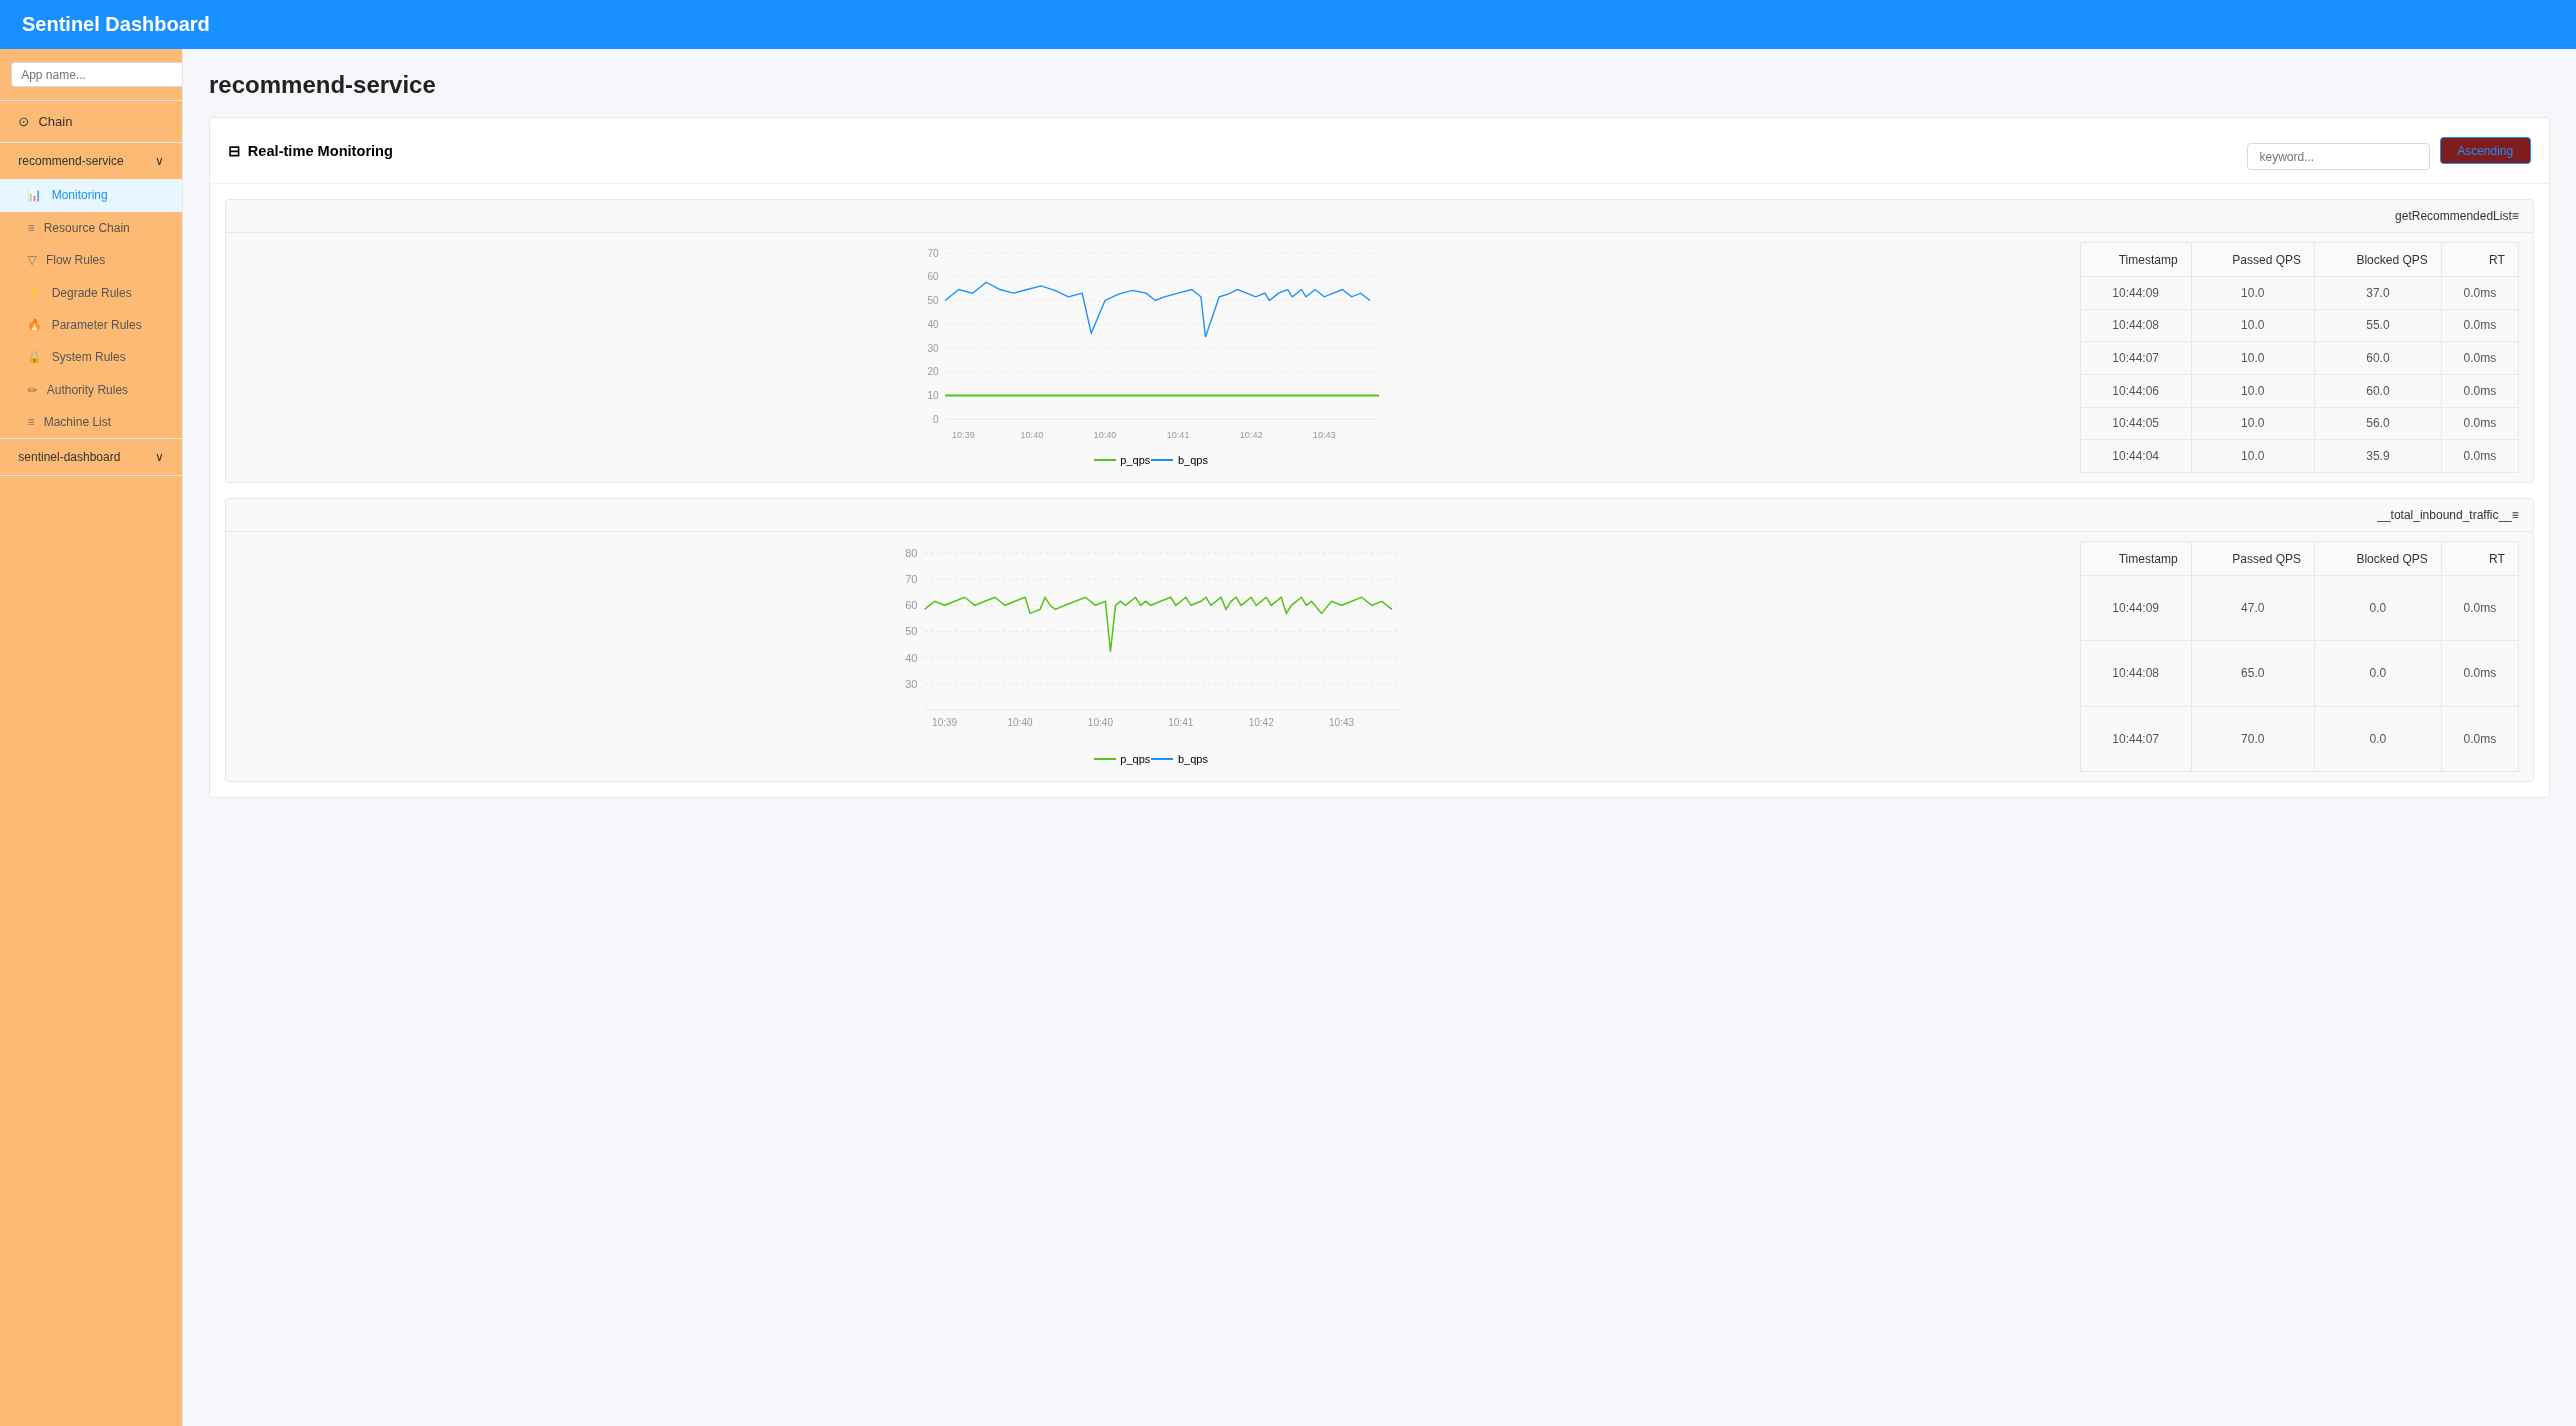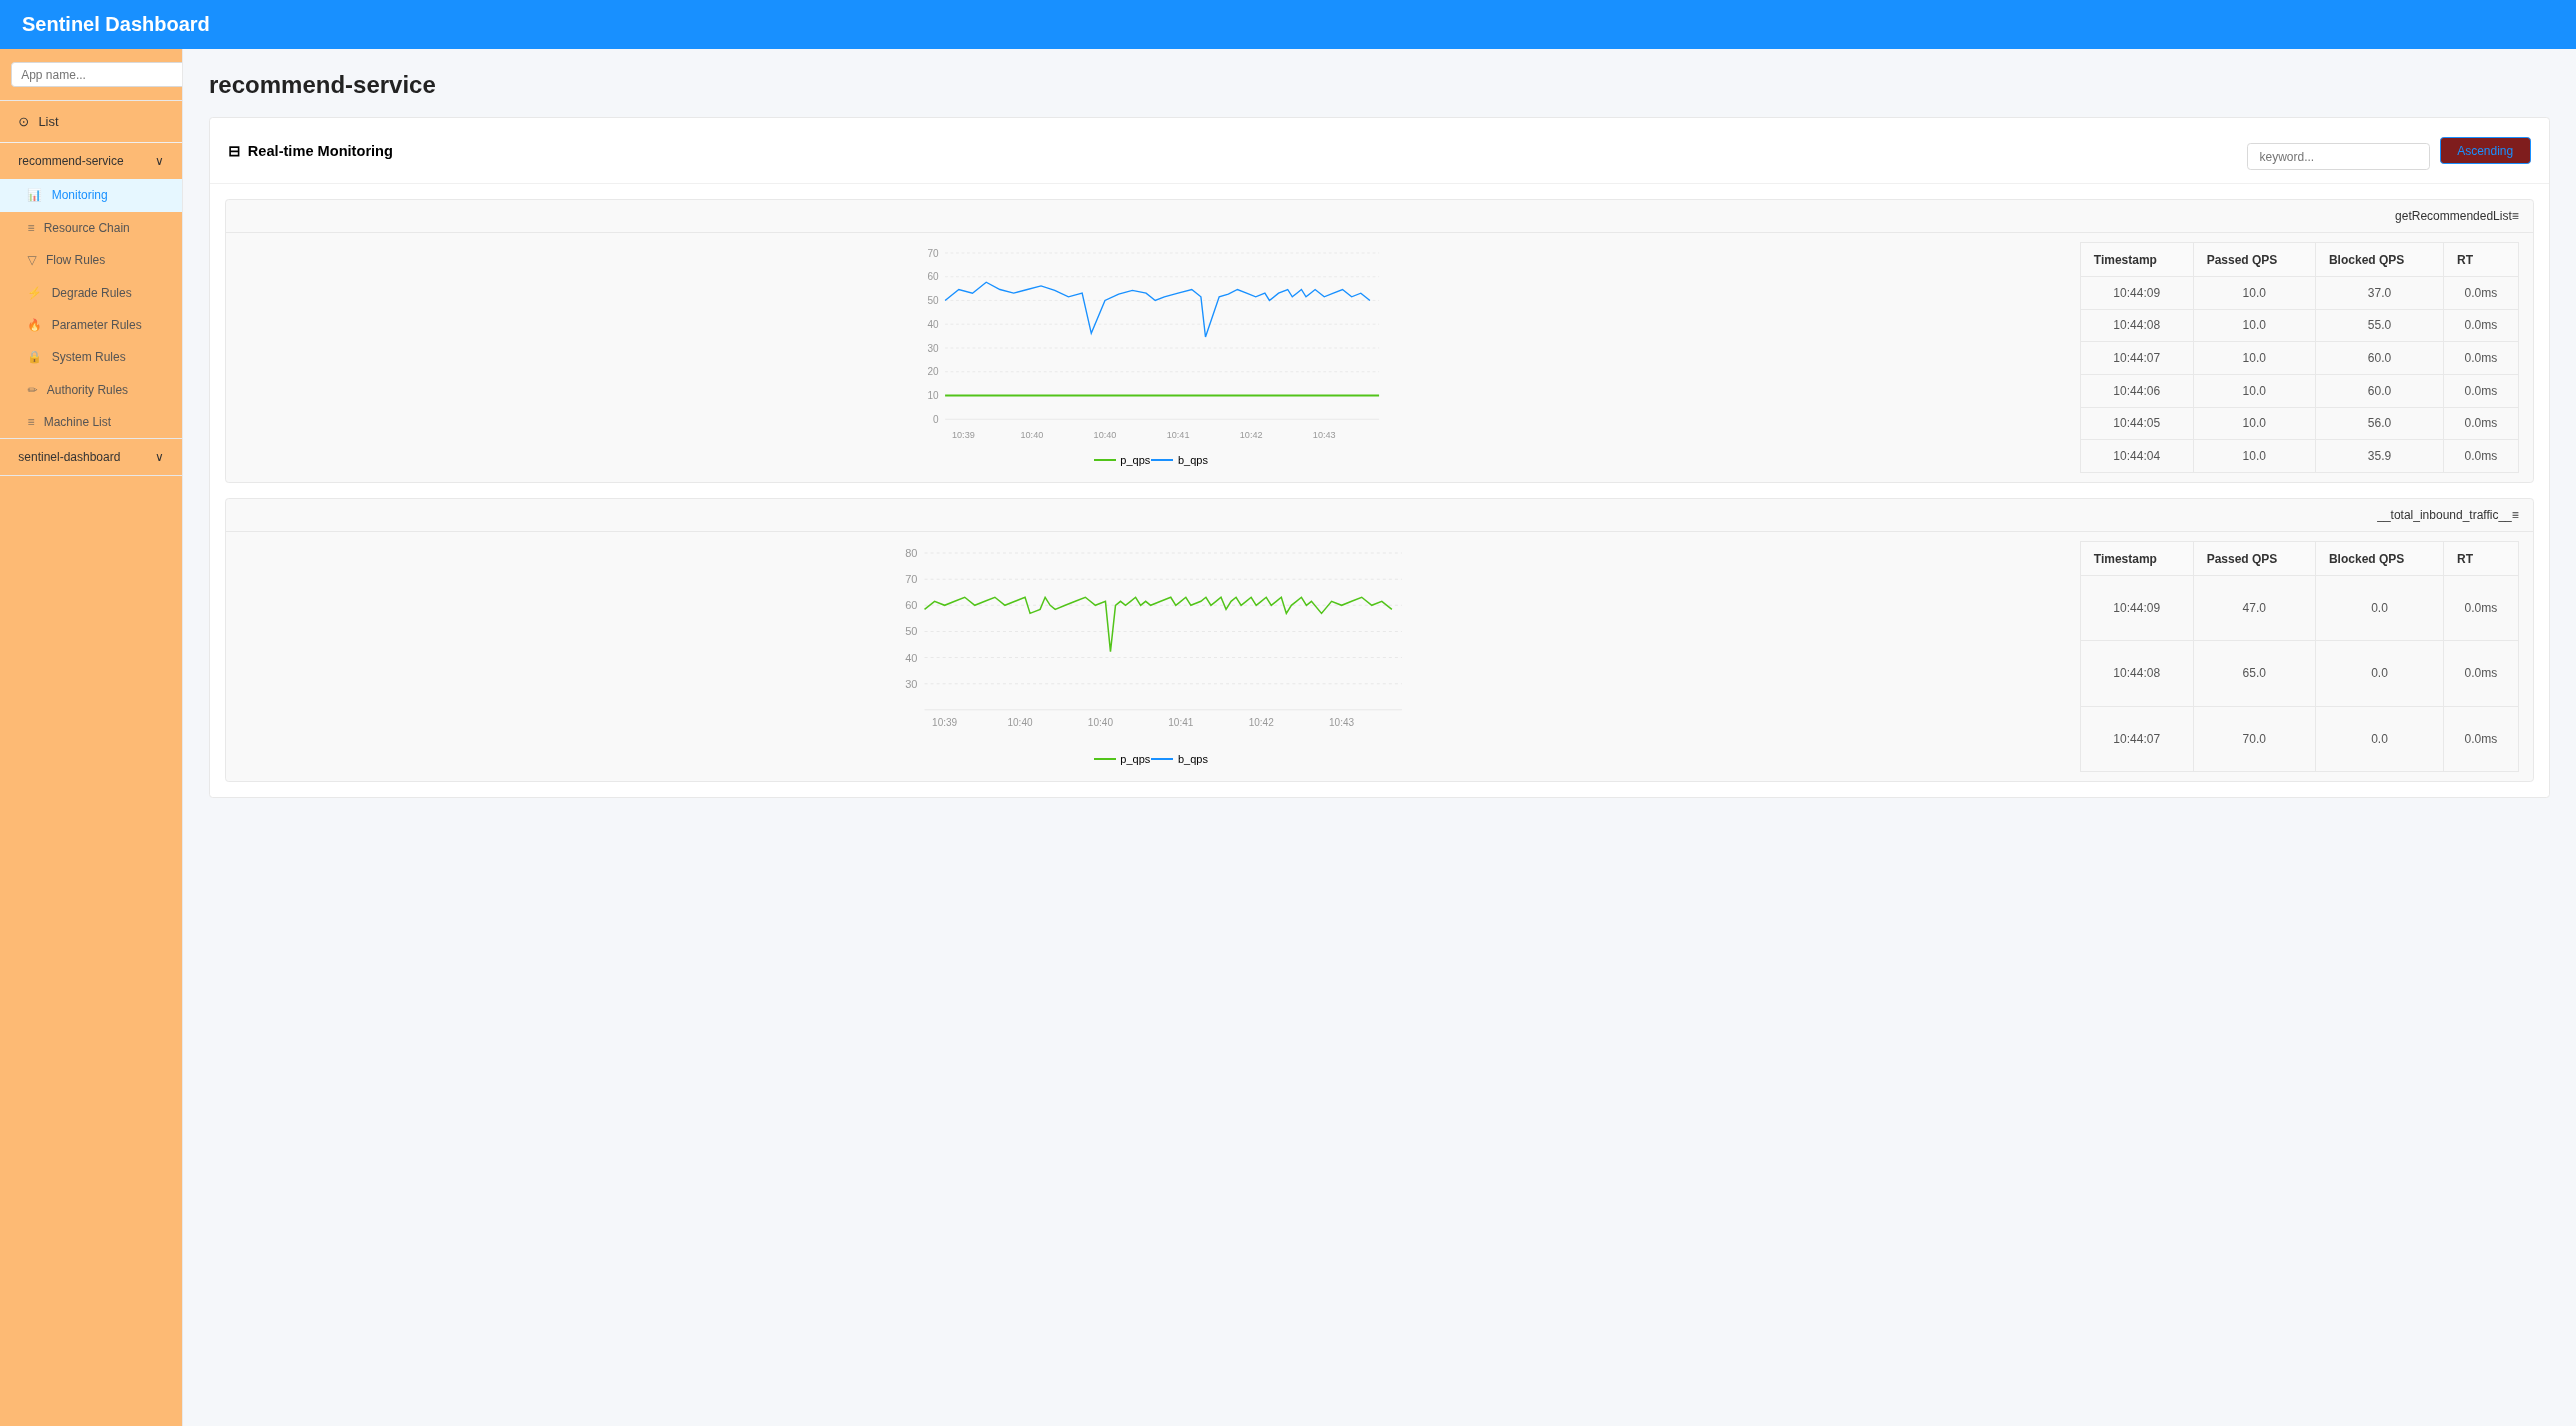--- a/index.html
+++ b/index.html
@@ -203,22 +203,22 @@
     
     .data-table {
       width: 439px;
       flex-shrink: 0;
       border-collapse: collapse;
       font-size: 12px;
     }
     .data-table th {
       background: #fafafa;
       padding: 9.2px 13px;
-      text-align: left;
-      font-weight: 700;
+      text-align: right;
+      font-weight: 400;
       color: #333;
       border: 0.9px solid #e8e8e8;
     }
     .data-table td {
       padding: 8.2px 13px;
       text-align: center;
       border: 0.9px solid #e8e8e8;
       color: #555;
     }
   </style>
@@ -231,21 +231,21 @@
 
 <div class="layout">
 
   <div class="sidebar">
     <div class="search-area">
       <input type="text" placeholder="App name..." style="">
       <button>Search</button>
     </div>
     <div class="sidebar-home">
       <span>⊙</span>
-      <span>List</span>
+      <span>Chain</span>
     </div>
 
     <div class="sidebar-section">
       <div class="sidebar-section-header">
         <span>recommend-service</span>
         <span>∨</span>
       </div>
       <div class="sidebar-item active">
         <span class="icon-small">📊</span>
         <span>Monitoring</span>

